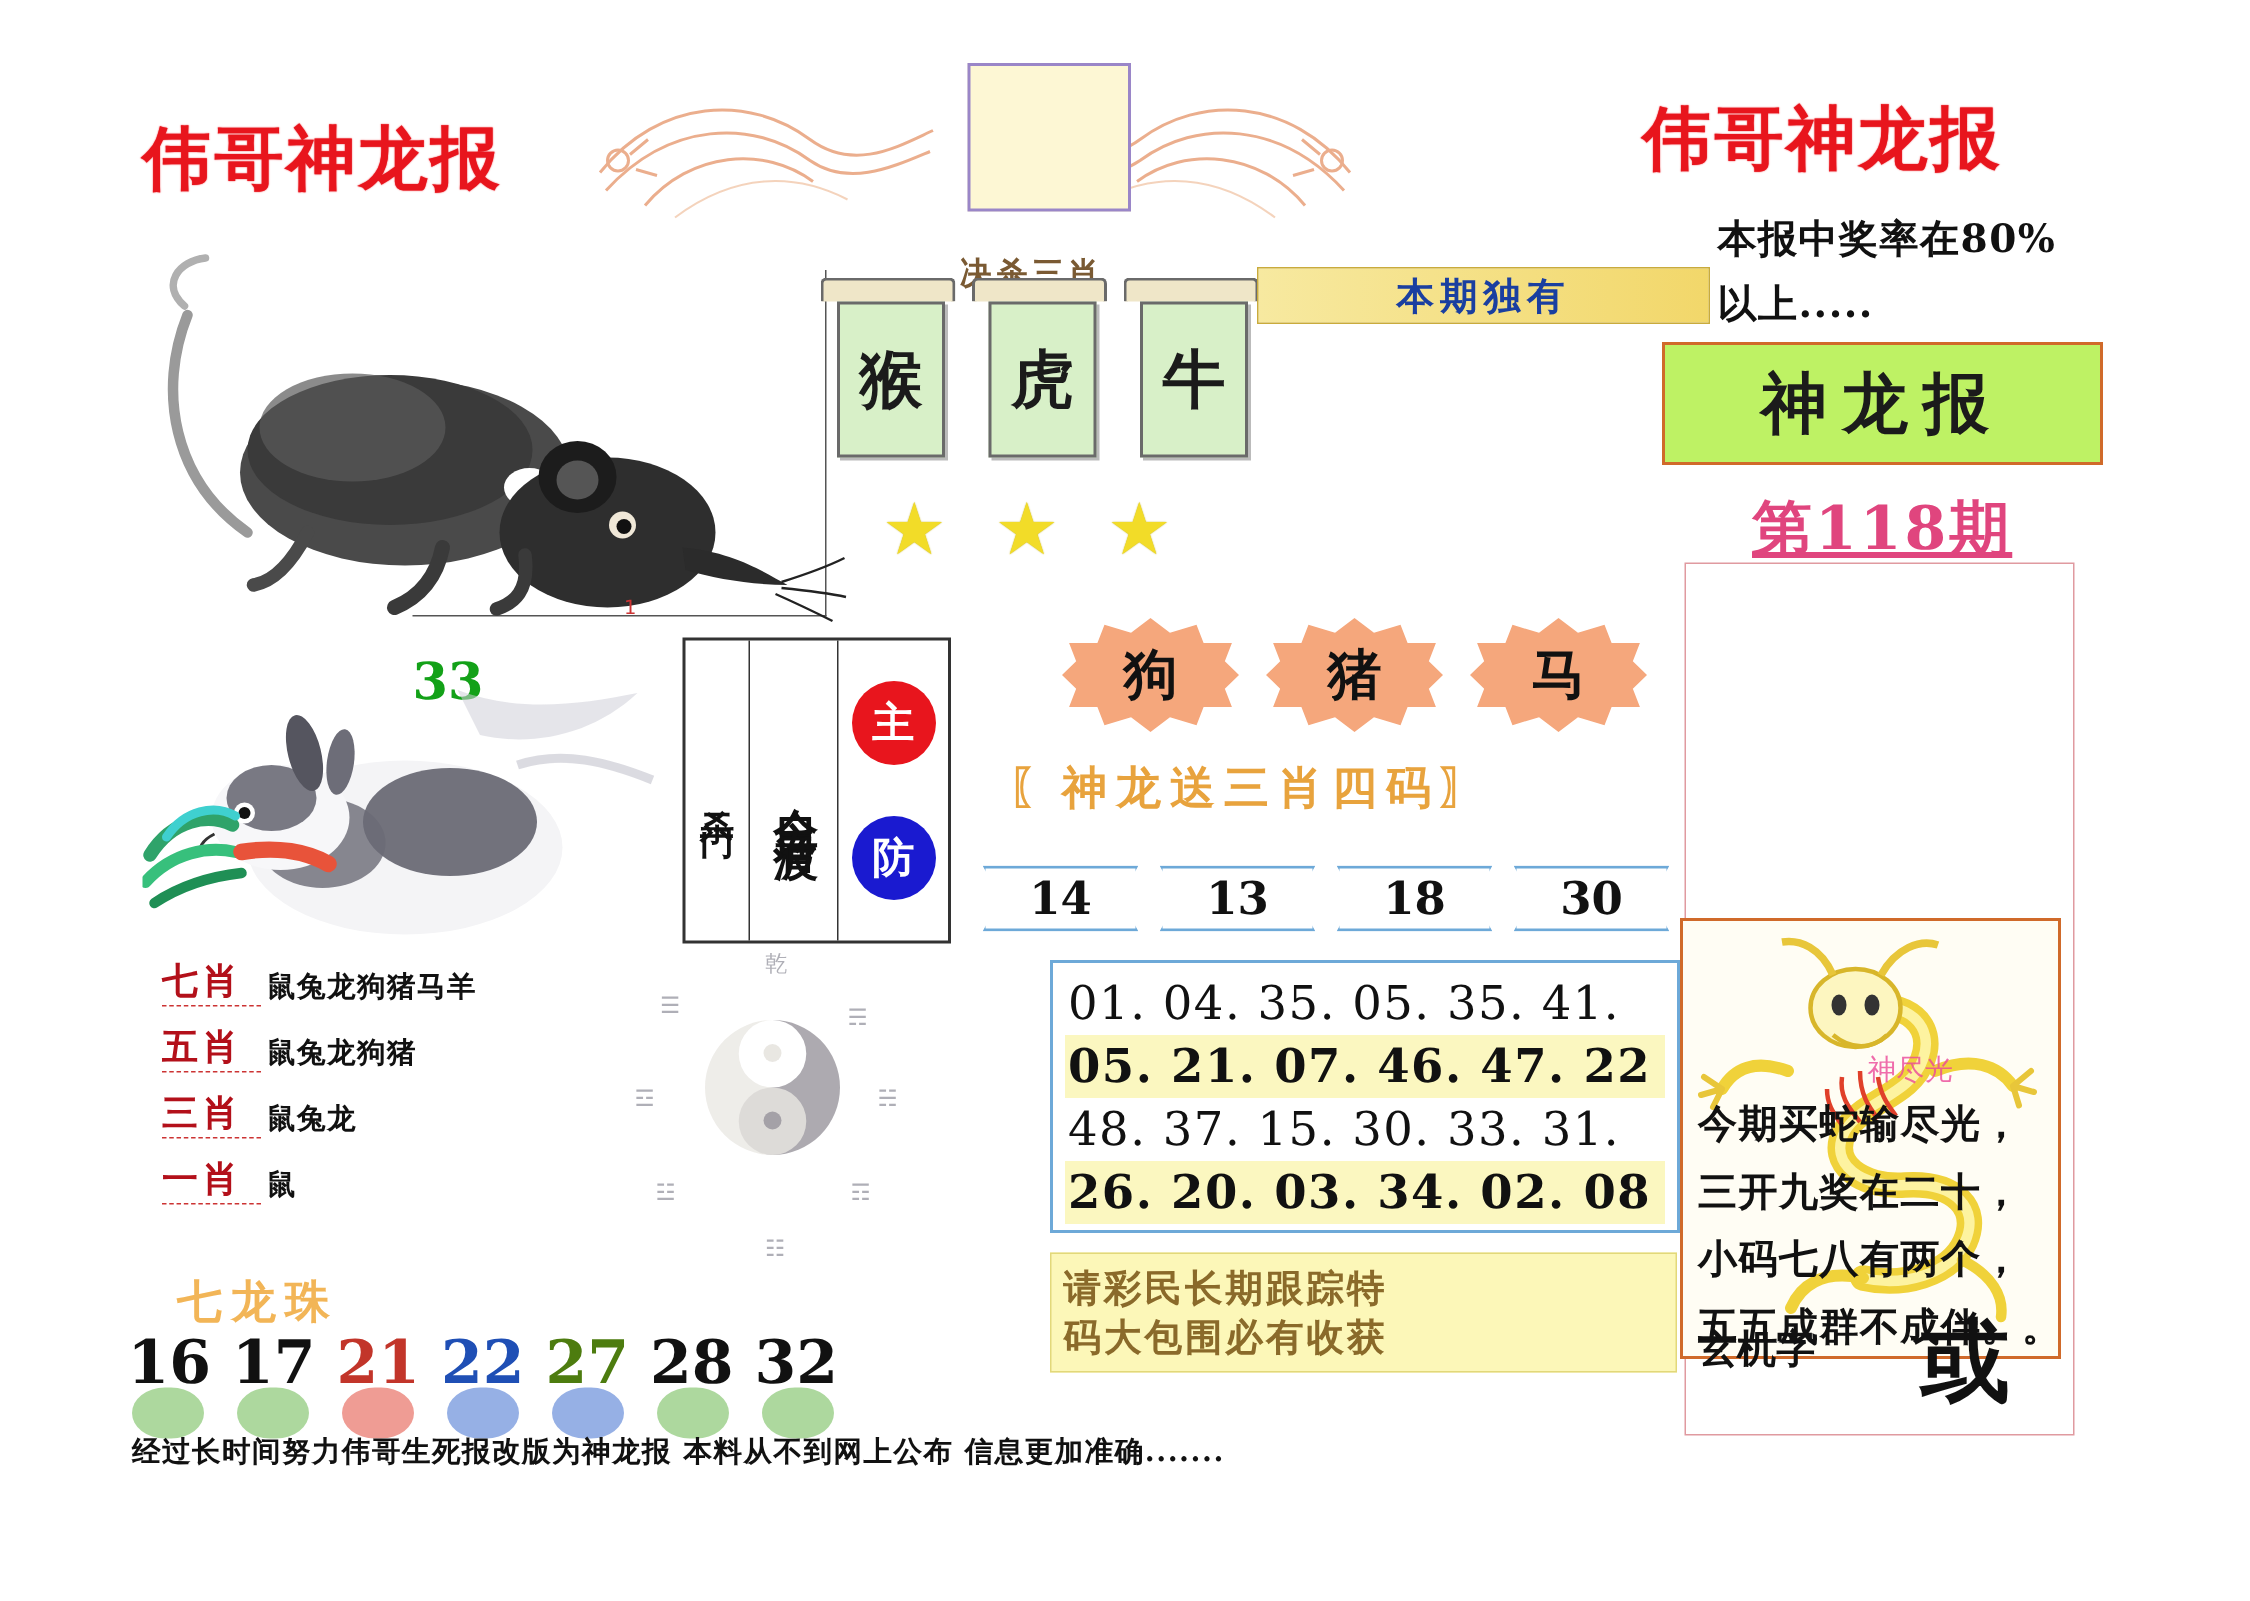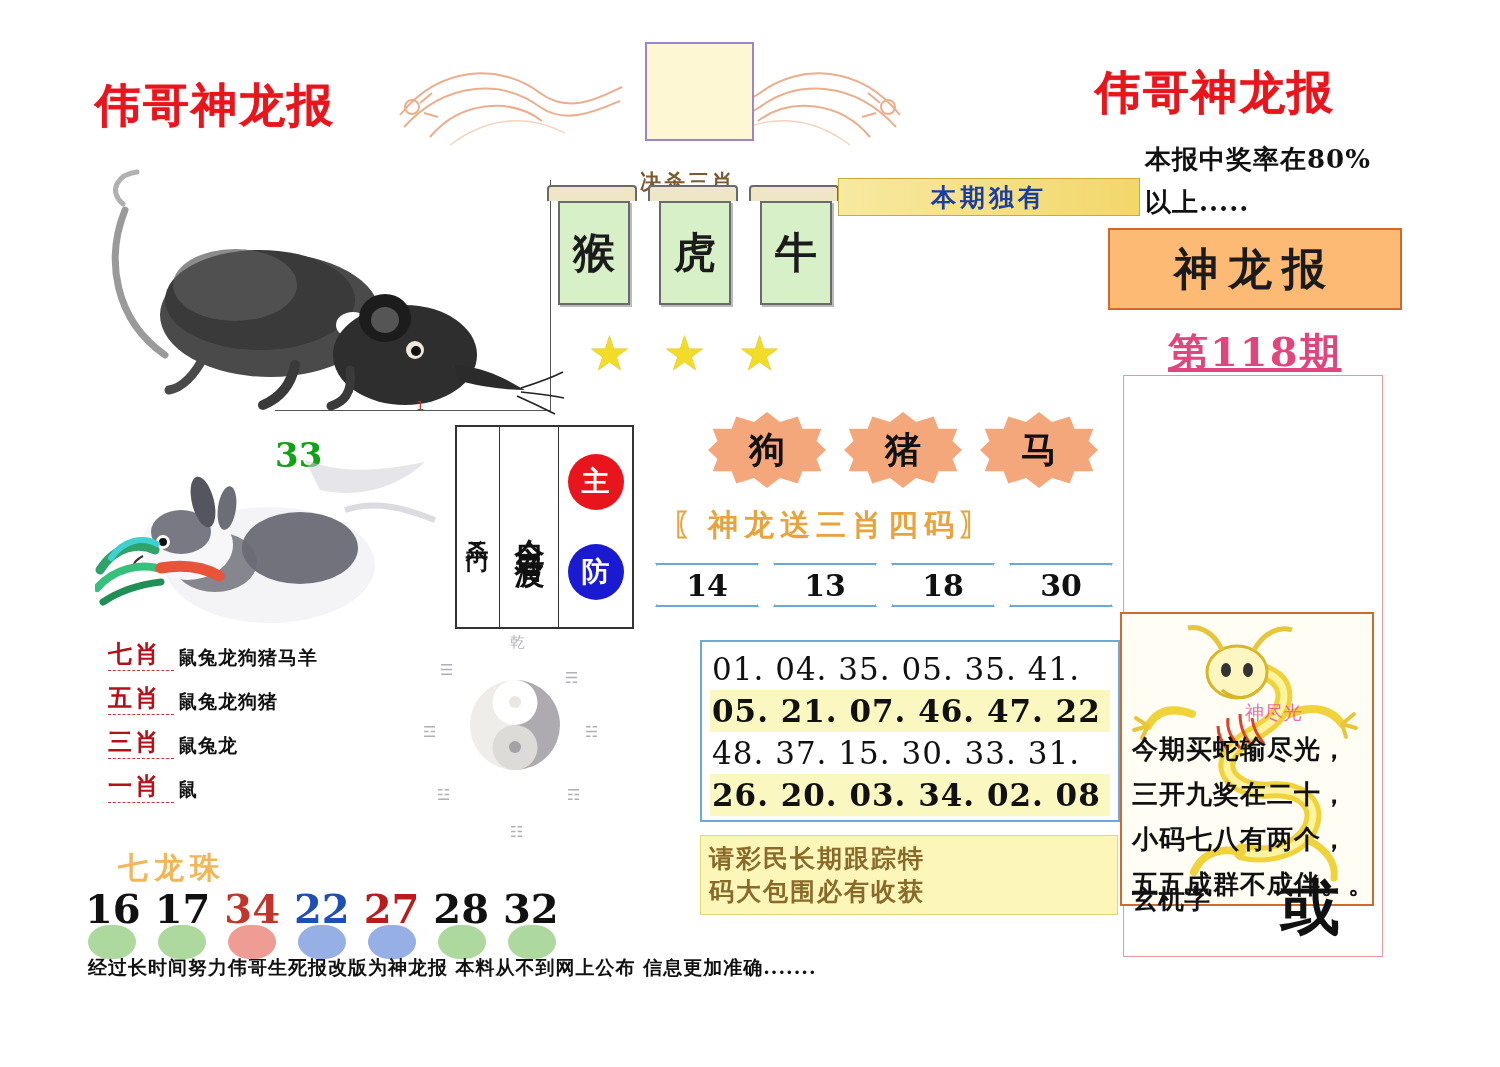--- a/index.html
+++ b/index.html
@@ -157,21 +157,21 @@
     font-size:25px;color:#8a6a2a;font-weight:bold;letter-spacing:2px;
     font-family:"DejaVu Serif","Liberation Serif",serif;white-space:nowrap;
   }
 
   
   .rate{
     font-size:26px;color:#111;font-weight:bold;letter-spacing:1px;
     font-family:"DejaVu Serif","Liberation Serif",serif;white-space:nowrap;
   }
   .shenlong-box{
-    width:290px;height:78px;background:#fdba74;border:2px solid #d06a2a;
+    width:290px;height:78px;background:#bef264;border:2px solid #d06a2a;
     display:flex;align-items:center;justify-content:center;
   }
   .shenlong-box span{
     font-size:44px;font-weight:bold;color:#1b1b1b;letter-spacing:10px;
     font-family:"DejaVu Serif","Liberation Serif",serif;
   }
   .issue{
     font-size:40px;font-weight:bold;color:#e0457e;letter-spacing:2px;
     font-family:"DejaVu Serif","Liberation Serif",serif;
   }
@@ -334,23 +334,23 @@
       <div class="list-key">一肖</div>
       <div class="list-val">鼠</div>
     </div>
   </div>
 
   <div class="abs dragonball" style="left:118px;top:848px;">七龙珠</div>
 
   <div class="abs bottom-nums" style="left:85px;top:885px;">
     <div class="bn" style="color:#111;">16</div>
     <div class="bn" style="color:#111;">17</div>
-    <div class="bn" style="color:#c2352a;">34</div>
+    <div class="bn" style="color:#c2352a;">21</div>
     <div class="bn" style="color:#1f4fb5;">22</div>
-    <div class="bn" style="color:#b91c1c;">27</div>
+    <div class="bn" style="color:#4d7c0f;">27</div>
     <div class="bn" style="color:#111;">28</div>
     <div class="bn" style="color:#111;">32</div>
   </div>
 
   <div class="abs balls" style="left:88px;top:925px;">
     <div class="ball" style="background:#6ab84e;"></div>
     <div class="ball" style="background:#6ab84e;"></div>
     <div class="ball" style="background:#e24b3c;"></div>
     <div class="ball" style="background:#3f6fd0;"></div>
     <div class="ball" style="background:#3f6fd0;"></div>
@@ -433,21 +433,21 @@
     <div class="burst">
       <span>猪</span>
     </div>
     <div class="burst">
       <span>马</span>
     </div>
   </div>
 
   <div class="abs song" style="left:672px;top:505px;">〖神龙送三肖四码〗</div>
 
-  <div class="abs" style="left:655px;top:563px;display:flex;gap:14px;text-align:right;">
+  <div class="abs" style="left:655px;top:577px;display:flex;gap:14px;text-align:right;">
     <div class="ribbon">
       <span>14</span>
     </div>
     <div class="ribbon">
       <span>13</span>
     </div>
     <div class="ribbon">
       <span>18</span>
     </div>
     <div class="ribbon">

